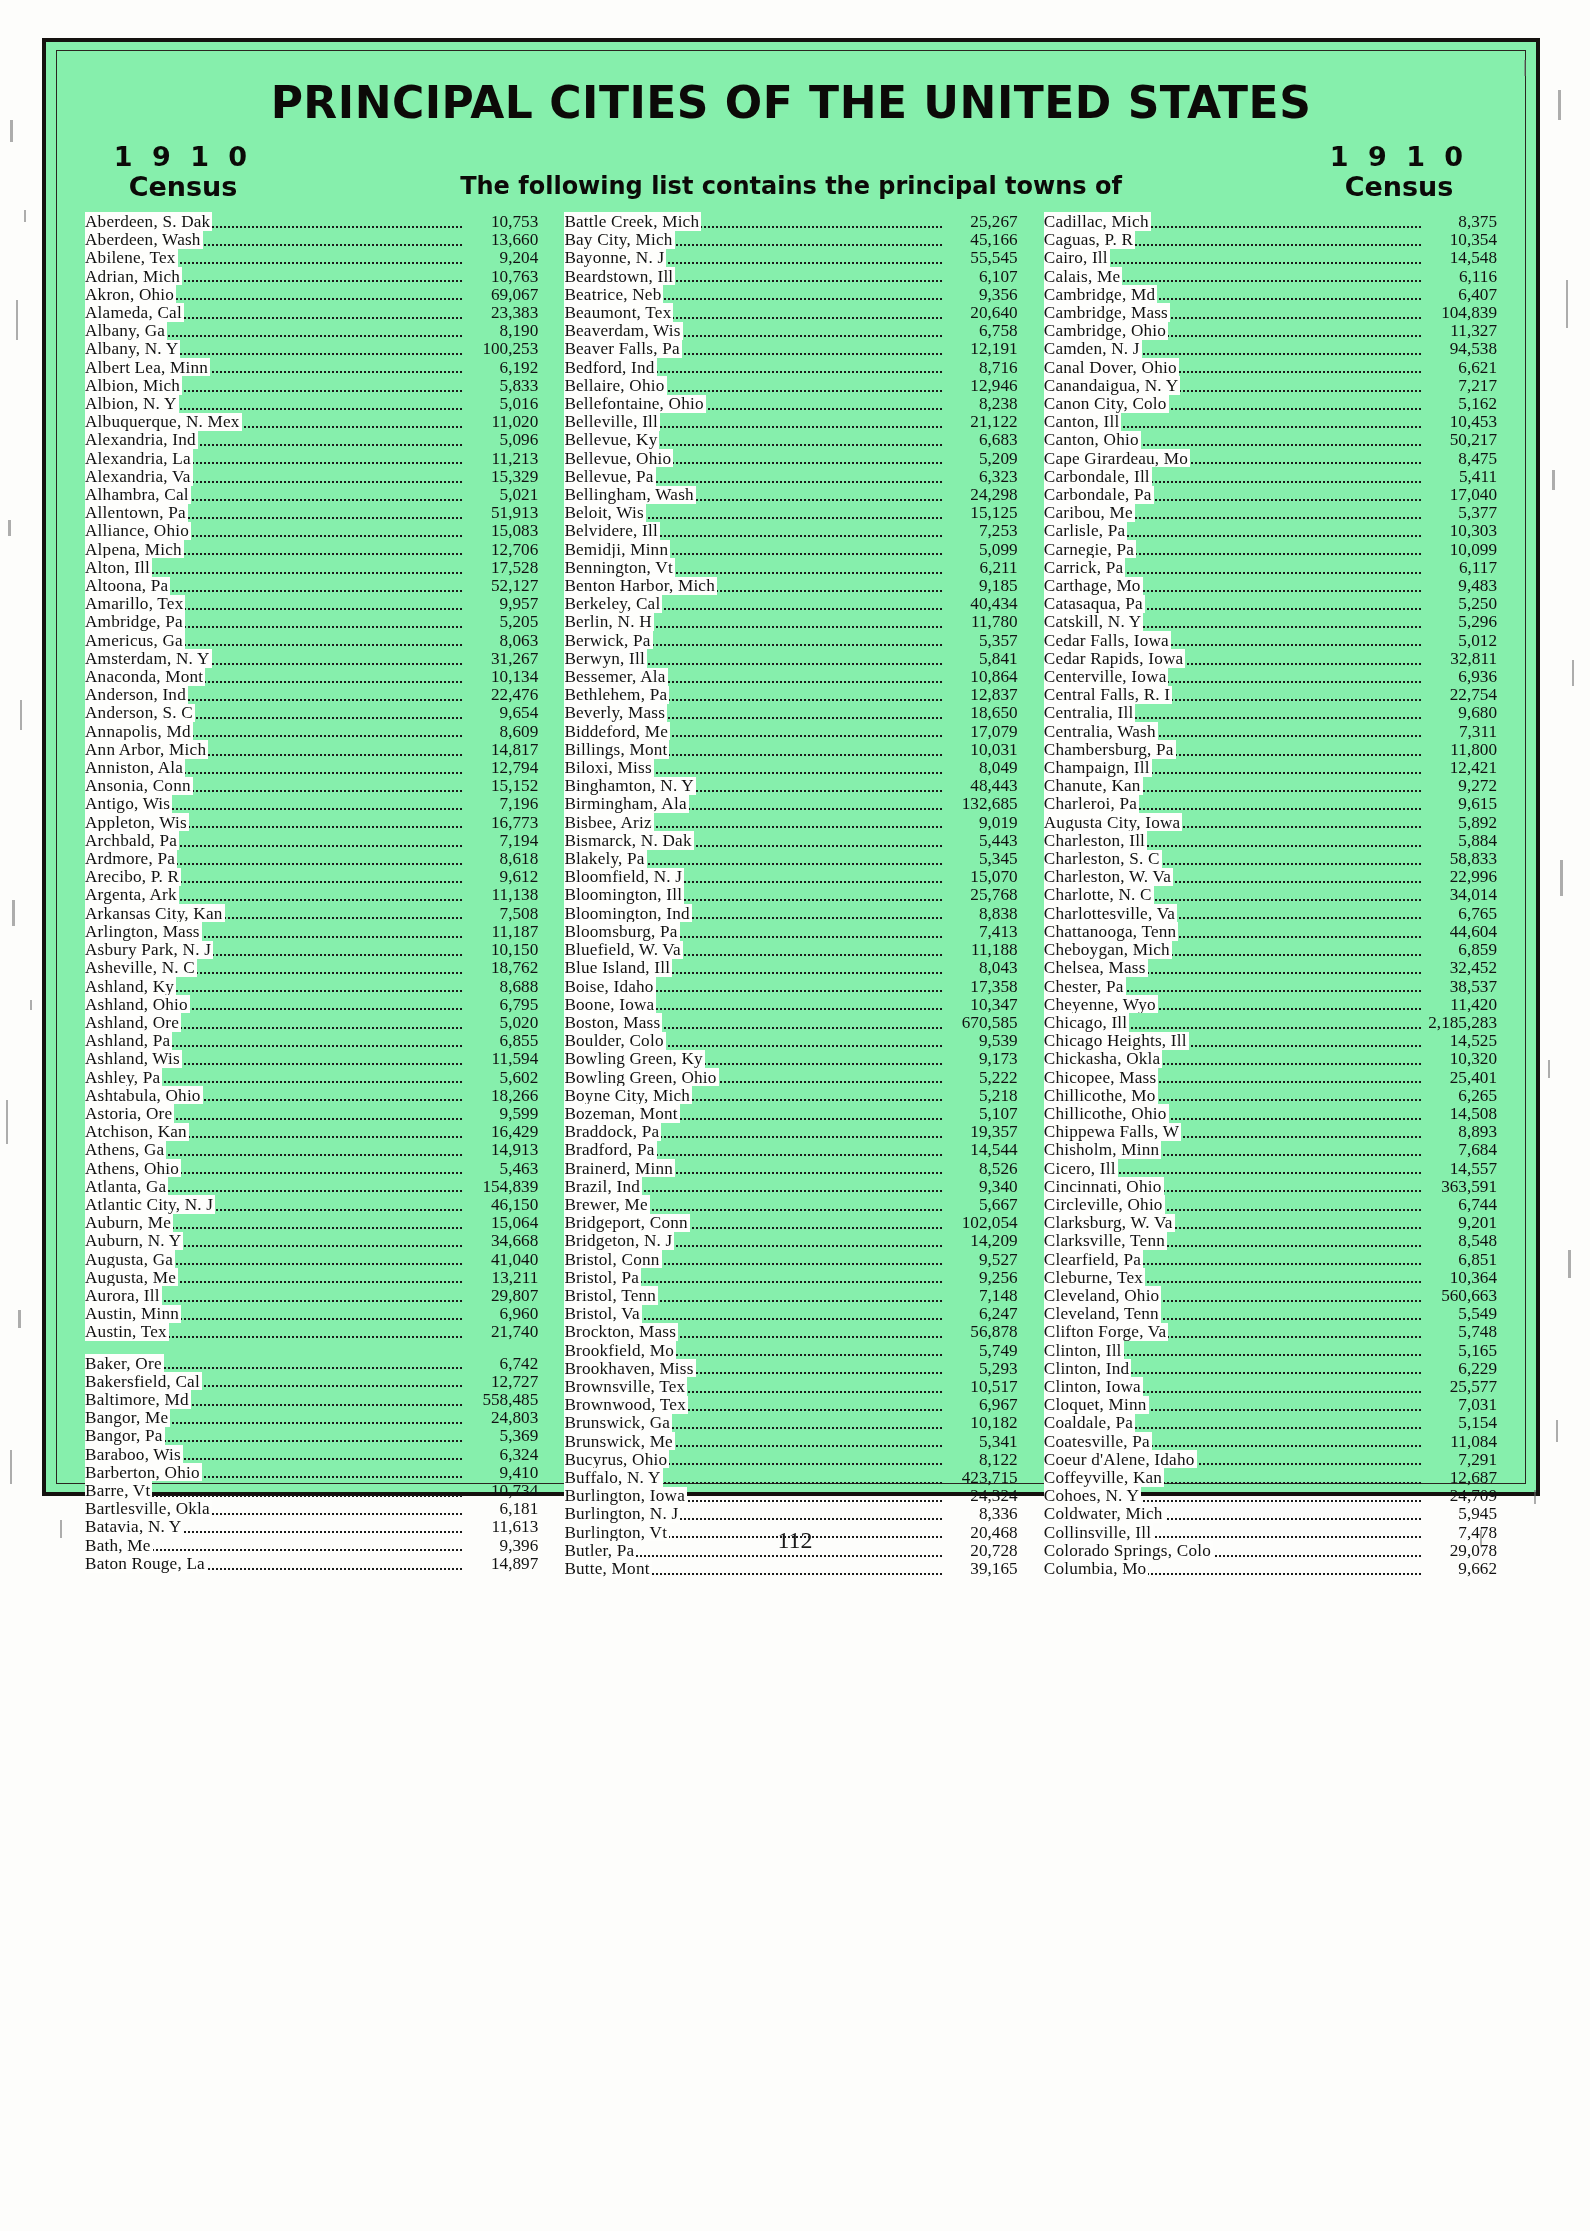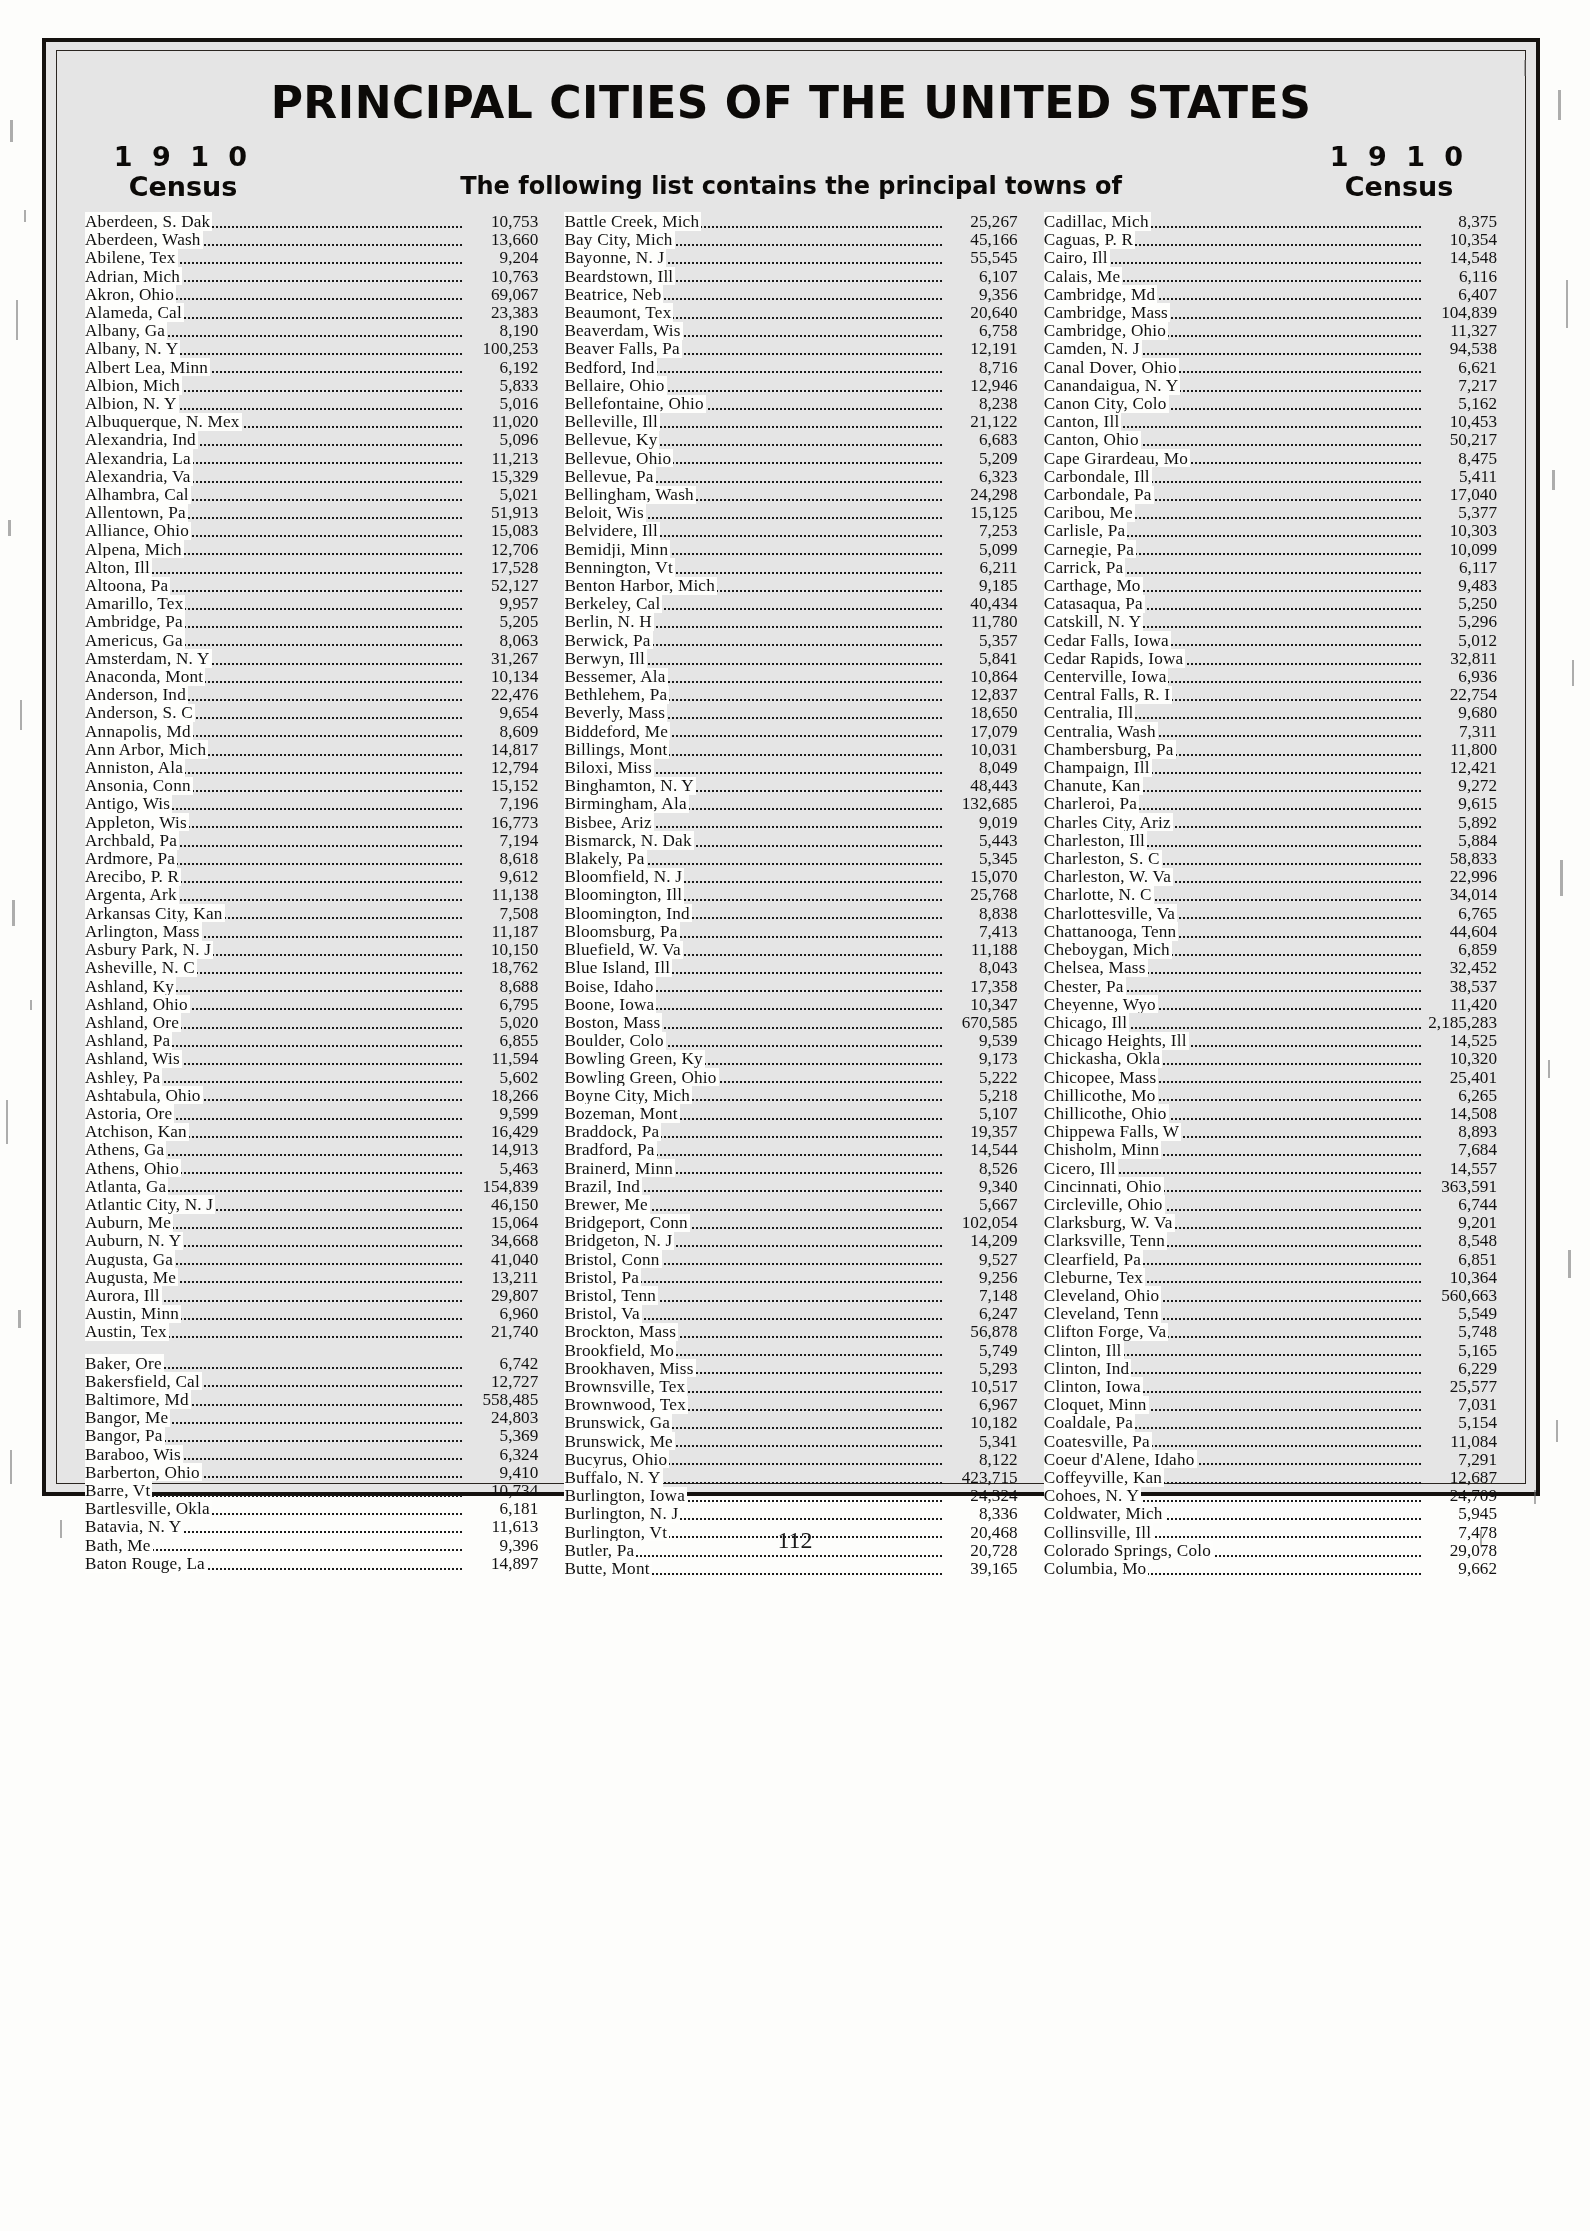--- a/index.html
+++ b/index.html
@@ -24,21 +24,21 @@
   }
   
   .page-frame {
     position: absolute;
     left: 42px;
     top: 38px;
     width: 1498px;
     height: 1458px;
     border: 4px solid #15120f;
     box-sizing: border-box;
-    background: #e5e5e5;
+    background: #86efac;
   }
   .page-frame-inner {
     position: absolute;
     left: 10px;
     top: 8px;
     right: 10px;
     bottom: 8px;
     border: 1px solid #2a2520;
     box-sizing: border-box;
     padding: 18px 22px 10px 22px;
@@ -914,21 +914,21 @@
                 </tr>
                 <tr>
                   <td class="name"><span class="dots"></span><span class="nm">Chanute, Kan</span></td>
                   <td class="pop">9,272</td>
                 </tr>
                 <tr>
                   <td class="name"><span class="dots"></span><span class="nm">Charleroi, Pa</span></td>
                   <td class="pop">9,615</td>
                 </tr>
                 <tr>
-                  <td class="name"><span class="dots"></span><span class="nm">Charles City, Ariz</span></td>
+                  <td class="name"><span class="dots"></span><span class="nm">Augusta City, Iowa</span></td>
                   <td class="pop">5,892</td>
                 </tr>
                 <tr>
                   <td class="name"><span class="dots"></span><span class="nm">Charleston, Ill</span></td>
                   <td class="pop">5,884</td>
                 </tr>
                 <tr>
                   <td class="name"><span class="dots"></span><span class="nm">Charleston, S. C</span></td>
                   <td class="pop">58,833</td>
                 </tr>

